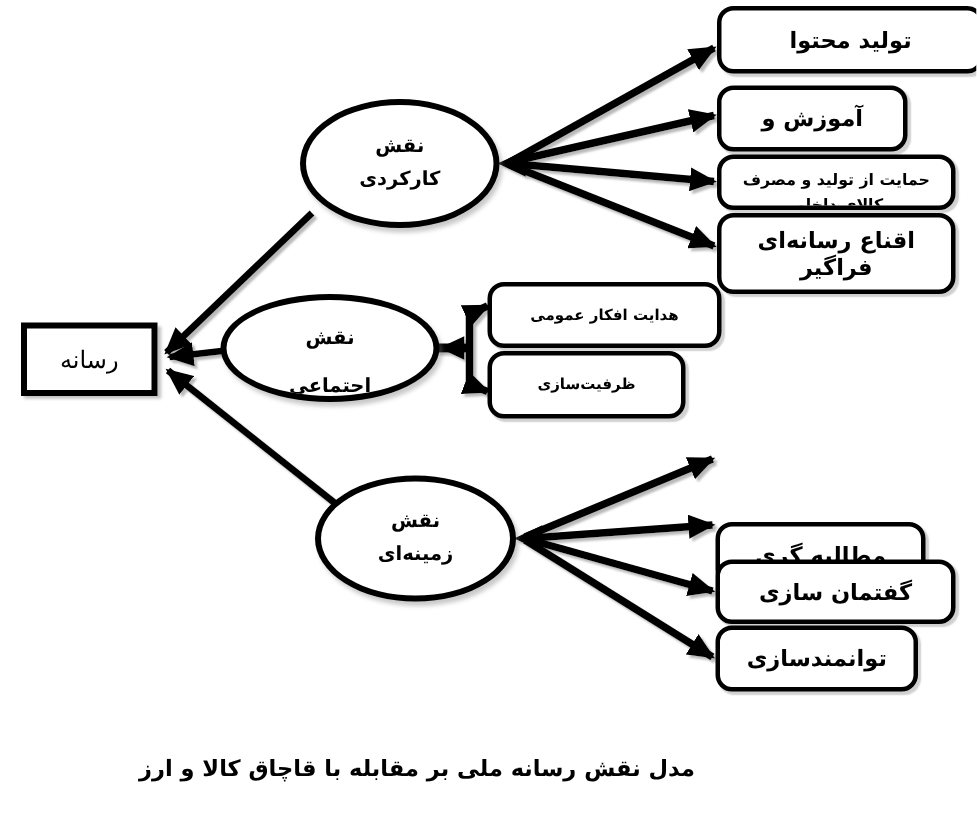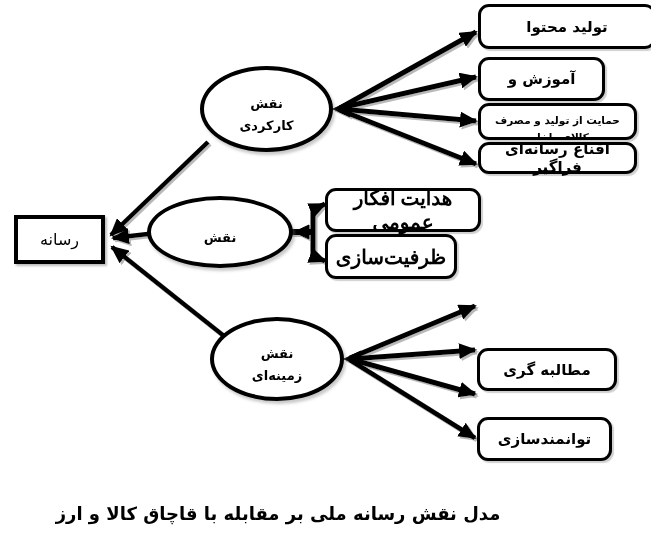--- a/index.html
+++ b/index.html
@@ -7,37 +7,37 @@
     position:relative;width:651px;height:547px;background:#fff;overflow:hidden;
     font-family:"DejaVu Sans",sans-serif;color:#000;
   }
   .arrows{position:absolute;left:0;top:0;}
   .node{position:absolute;box-sizing:border-box;background:#fff;display:flex;
         align-items:center;justify-content:center;text-align:center;direction:rtl;}
   .rootbox{border:4px solid #000;font-weight:normal;font-size:16px;
            box-shadow:2px 2px 2px rgba(110,110,110,.45);}
   .ellipse{border:4px solid #000;border-radius:50%;
            box-shadow:2px 3px 3px rgba(120,120,120,.4);font-weight:bold;font-size:13px;}
-  .ellipse .elabel{display:flex;flex-direction:column;align-items:center;width:100%;margin-top:12px;}
+  .ellipse .elabel{display:flex;flex-direction:column;align-items:center;width:100%;}
   .ellipse .elabel span{display:block;line-height:22px;}
   .ellipse.clip{overflow:hidden;}
   .ellipse.clip .elabel{justify-content:flex-start;align-self:flex-start;height:100%;
                         padding-top:10px;box-sizing:border-box;}
   .ellipse.clip .elabel span{line-height:32px;}
   .rbox{border:3px solid #000;border-radius:11px;font-weight:bold;
         box-shadow:2px 2px 1px rgba(120,120,120,.35);}
   .fsA{font-size:15px;}
-  .fsB{font-size:20px;font-family:Liberation Serif, serif;}
+  .fsB{font-size:10px;}
   .fsC{font-size:15px;}
   .rbox.small{font-size:10.5px;overflow:hidden;align-items:flex-start;}
   .rbox.small .two{width:100%;text-align:center;direction:rtl;}
   .rbox.small .two div{line-height:17px;}
   .rbox.small .two div:first-child{margin-top:6px;}
   .caption{position:absolute;left:0;top:503px;width:556px;text-align:center;
-           direction:rtl;font-weight:bold;font-size:18px;}
+           direction:rtl;font-weight:bold;font-size:15px;}
 </style>
 </head>
 <body>
 
 <div class="stage">
 
   <svg class="arrows" width="651" height="547" viewBox="0 0 651 547">
     <defs>
       <marker id="ah" markerUnits="userSpaceOnUse" markerWidth="20" markerHeight="16" refX="16" refY="8" orient="auto">
         <path d="M0,0 L18,8 L0,16 z" fill="#000"></path>
@@ -79,20 +79,21 @@
   <div class="node ellipse" style="left:200px;top:66px;width:133px;height:86px">
     <div class="elabel">
       <span>نقش</span>
       <span>کارکردی</span>
     </div>
   </div>
 
   <div class="node ellipse clip" style="left:147px;top:196px;width:146px;height:72px">
     <div class="elabel">
       <span>نقش</span>
+      <span>اجتماعی</span>
     </div>
   </div>
 
   <div class="node ellipse" style="left:210px;top:317px;width:134px;height:84px">
     <div class="elabel">
       <span>نقش</span>
       <span>زمینه‌ای</span>
     </div>
   </div>
 
@@ -101,33 +102,36 @@
   </div>
   <div class="node rbox fsA" style="left:478px;top:57px;width:127px;height:44px">
     <span>آموزش و</span>
   </div>
   <div class="node rbox small" style="left:478px;top:103px;width:159px;height:37px">
     <div class="two">
       <div>حمایت از تولید و مصرف</div>
       <div>کالای داخلی</div>
     </div>
   </div>
-  <div class="node rbox fsA" style="left:478px;top:142px;width:159px;height:32px">
+  <div class="node rbox fsA" style="left:478px;top:142px;width:159px;height:54px">
     <span>اقناع رسانه‌ای فراگیر</span>
   </div>
 
   <div class="node rbox fsB" style="left:325px;top:188px;width:156px;height:44px">
     <span>هدایت افکار عمومی</span>
   </div>
   <div class="node rbox fsB" style="left:325px;top:234px;width:132px;height:45px">
     <span>ظرفیت‌سازی</span>
   </div>
 
   <div class="node rbox fsC" style="left:477px;top:348px;width:140px;height:43px">
     <span>مطالبه گری</span>
   </div>
+  <div class="node rbox fsC" style="left:477px;top:373px;width:160px;height:43px">
+    <span>گفتمان سازی</span>
+  </div>
   <div class="node rbox fsC" style="left:477px;top:417px;width:135px;height:44px">
     <span>توانمندسازی</span>
   </div>
 
   <div class="caption">مدل نقش رسانه ملی بر مقابله با قاچاق کالا و ارز</div>
 
 </div>
 
 </body></html>

